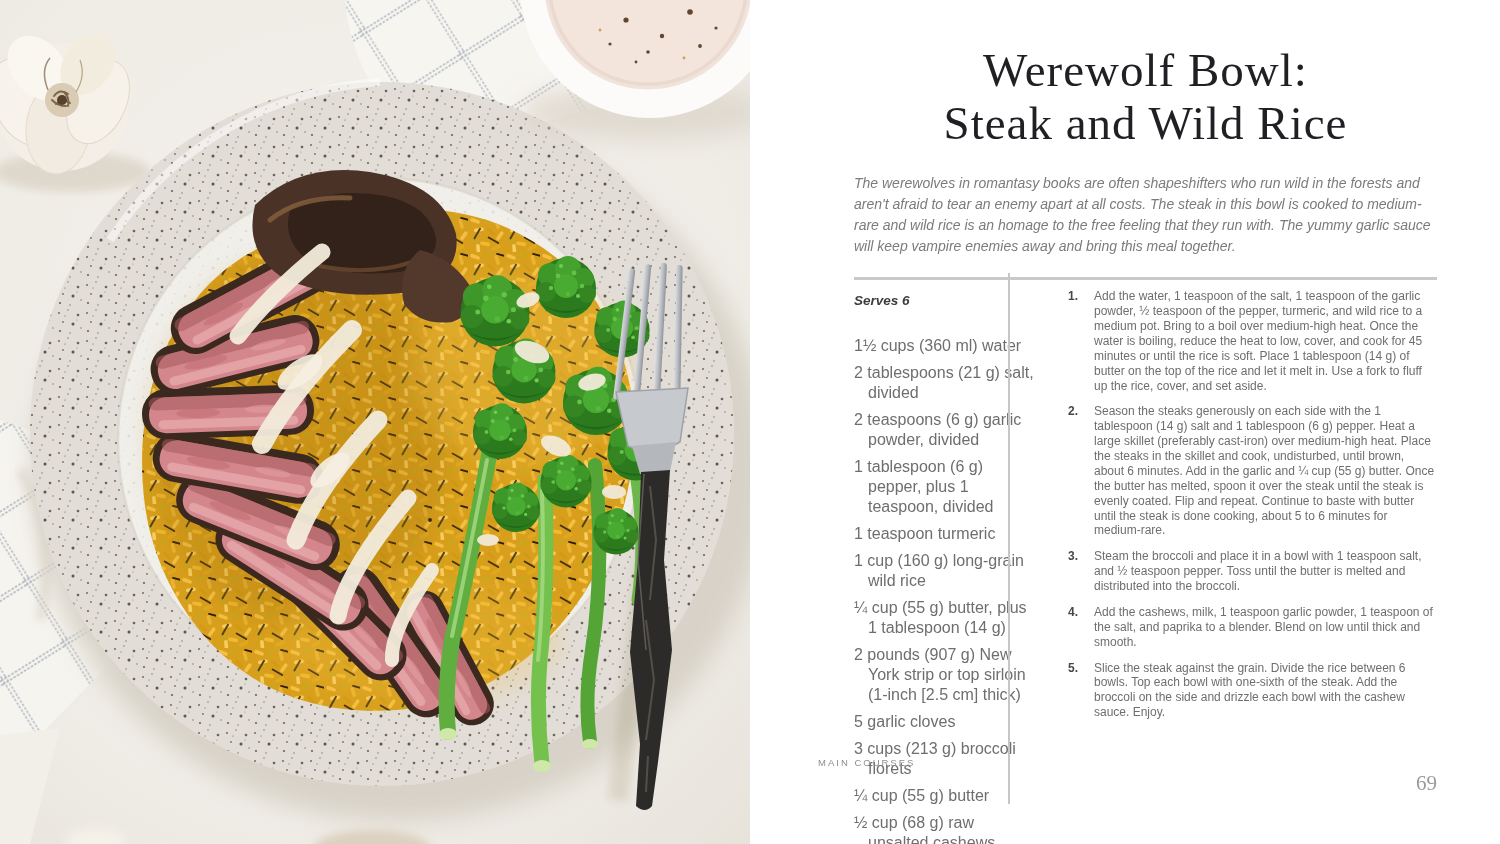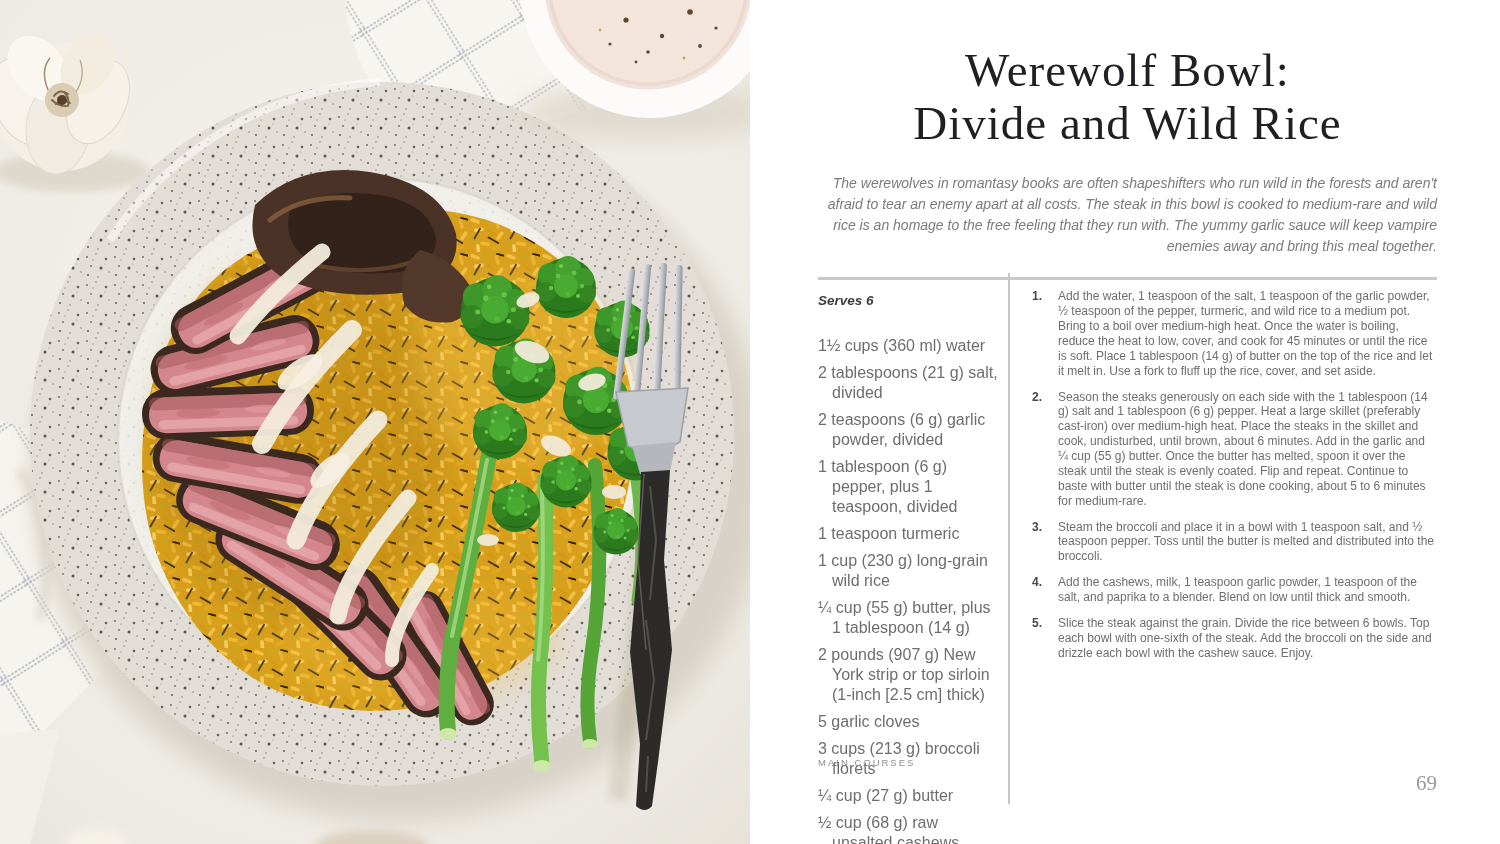--- a/index.html
+++ b/index.html
@@ -5,27 +5,27 @@
   * { margin:0; padding:0; box-sizing:border-box; }
   html,body { width:1500px; height:844px; overflow:hidden; }
   body { display:flex; font-family:"Liberation Sans", sans-serif; background:#ffffff; }
 
   
   .photo { width:750px; height:844px; position:relative; overflow:hidden; background:#efece6; flex:none; }
   .photo svg { position:absolute; left:0; top:0; width:100%; height:100%; display:block; }
 
   
   .page { width:750px; height:804px; position:relative; background:#ffffff; flex:none;
-          padding:0 63px 0 68px; }
+          padding:0 63px 0 104px; }
 
   .title { margin-top:44px; text-align:center; font-family:"Liberation Serif", serif;
            font-weight:400; font-size:47px; line-height:1.12; color:#1f1f24; letter-spacing:1px; }
   .title .tline { display:block; }
 
-  .intro { margin:24px auto 0; max-width:620px; text-align:right; font-style:italic;
+  .intro { margin:24px auto 0; max-width:620px; text-align:left; font-style:italic;
            color:#7b7b7b; font-size:14px; line-height:1.5; }
 
   .rule { margin-top:20px; height:3px; background:#c9c9c9; }
 
   .divider { position:absolute; left:258px; top:273px; bottom:0; width:2px; background:#c6c6c6; }
 
   .columns { display:flex; margin-top:9px; }
 
   .ing-col { width:190px; flex:none; padding-right:8px; }
   .serves { font-style:italic; font-weight:bold; color:#3d3d3d; font-size:13.5px; margin:4px 0 28px; }
@@ -283,43 +283,43 @@
 
     <ellipse cx="372" cy="848" rx="58" ry="18" fill="#d9cdb9" opacity="0.85" filter="url(#soft4)"></ellipse>
     <ellipse cx="96" cy="842" rx="30" ry="14" fill="#f6f2ea" opacity="0.9" filter="url(#soft4)"></ellipse>
   </svg>
 </div>
 
 <div class="page">
 
   <h1 class="title">
     <span class="tline">Werewolf Bowl:</span>
-    <span class="tline">Divide and Wild Rice</span>
+    <span class="tline">Steak and Wild Rice</span>
   </h1>
 
   <p class="intro">The werewolves in romantasy books are often shapeshifters who run wild in the forests and aren't afraid to tear an enemy apart at all costs. The steak in this bowl is cooked to medium-rare and wild rice is an homage to the free feeling that they run with. The yummy garlic sauce will keep vampire enemies away and bring this meal together.</p>
 
   <div class="rule"></div>
   <div class="divider"></div>
 
   <div class="columns">
 
     <div class="ing-col">
       <div class="serves">Serves 6</div>
       <div class="ing-item">1½ cups (360 ml) water</div>
       <div class="ing-item">2 tablespoons (21 g) salt, divided</div>
       <div class="ing-item">2 teaspoons (6 g) garlic powder, divided</div>
       <div class="ing-item">1 tablespoon (6 g) pepper, plus 1 teaspoon, divided</div>
       <div class="ing-item">1 teaspoon turmeric</div>
-      <div class="ing-item">1 cup (230 g) long-grain wild rice</div>
+      <div class="ing-item">1 cup (160 g) long-grain wild rice</div>
       <div class="ing-item">¼ cup (55 g) butter, plus 1 tablespoon (14 g)</div>
       <div class="ing-item">2 pounds (907 g) New York strip or top sirloin (1-inch [2.5 cm] thick)</div>
       <div class="ing-item">5 garlic cloves</div>
       <div class="ing-item">3 cups (213 g) broccoli florets</div>
-      <div class="ing-item">¼ cup (27 g) butter</div>
+      <div class="ing-item">¼ cup (55 g) butter</div>
       <div class="ing-item">½ cup (68 g) raw unsalted cashews</div>
       <div class="ing-item">⅓ cup (80 ml) milk</div>
       <div class="ing-item">½ teaspoon paprika</div>
       <div class="ing-item">Salt and pepper, to taste</div>
     </div>
 
     <div class="steps-col">
       <div class="step">
         <span class="step-num">1.</span>
         <span class="step-text">Add the water, 1 teaspoon of the salt, 1 teaspoon of the garlic powder, ½ teaspoon of the pepper, turmeric, and wild rice to a medium pot. Bring to a boil over medium-high heat. Once the water is boiling, reduce the heat to low, cover, and cook for 45 minutes or until the rice is soft. Place 1 tablespoon (14 g) of butter on the top of the rice and let it melt in. Use a fork to fluff up the rice, cover, and set aside.</span>

